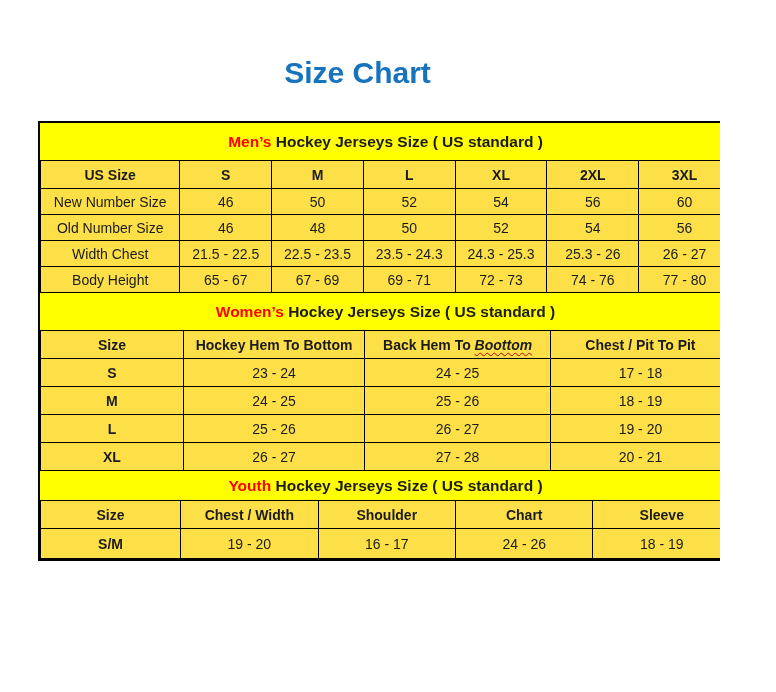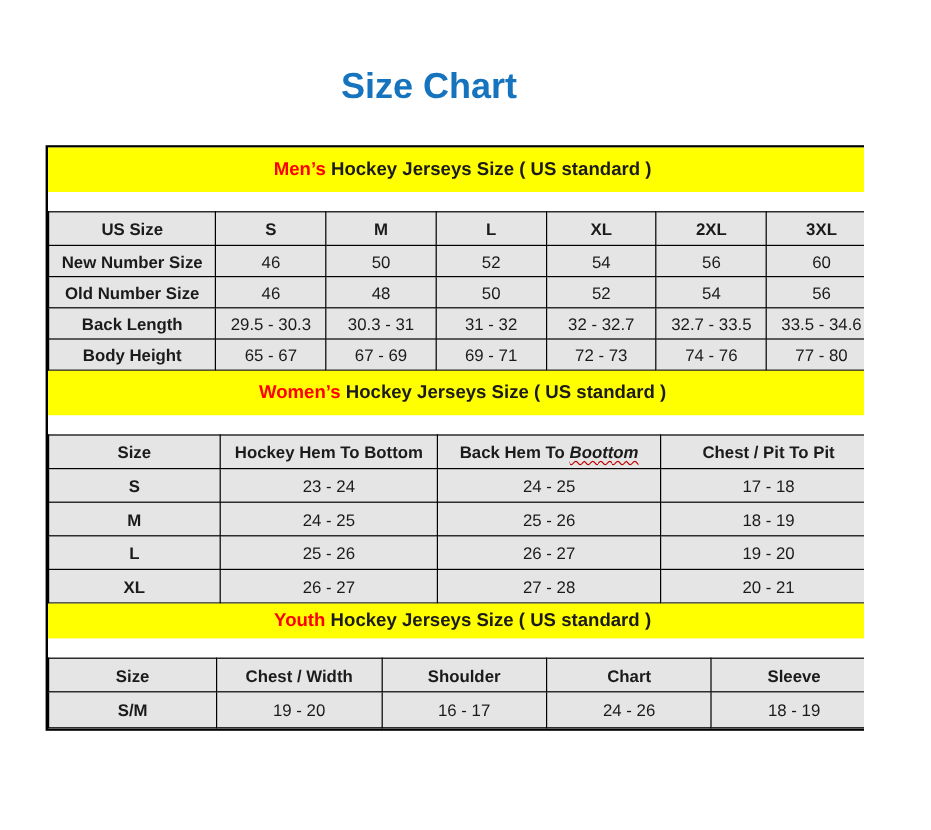--- a/index.html
+++ b/index.html
@@ -43,34 +43,33 @@
     font-weight:700;
     font-size:15.5px;
     white-space:pre-wrap;
   }
   .band.small{height:29px;}
   .band .hl{color:var(--highlight-red);}
   table{
     width:100%;
     border-collapse:collapse;
     table-layout:fixed;
-    background:#e5e5e5;
-    margin-top:16px;
+    background:#fde047;
   }
   th,td{
     border:1.5px solid var(--border-black);
     text-align:center;
     vertical-align:middle;
     font-size:14px;
     padding:0 2px;
   }
   th{height:28px;font-weight:700;}
   tbody td{font-weight:400;}
   tbody td:first-child{font-weight:700;}
-  .t-mens tbody td:first-child{font-weight:700;}
+  .t-mens tbody td:first-child{font-weight:400;}
   .t-mens tbody td{height:26px;}
   .t-womens tbody td{height:28px;}
   .t-youth tbody td{height:30px;}
   .t-mens .c0{width:20.2%;} .t-mens .cn{width:13.3%;}
   .t-womens .c0{width:20.7%;} .t-womens .c1{width:26.3%;}
   .t-womens .c2{width:26.9%;} .t-womens .c3{width:26.1%;}
   .t-youth .c0{width:20.3%;} .t-youth .cn{width:19.925%;}
   .wavy{
     text-decoration:underline;
     text-decoration-style:wavy;
@@ -128,27 +127,27 @@
             <tr>
               <td>Old Number Size</td>
               <td>46</td>
               <td>48</td>
               <td>50</td>
               <td>52</td>
               <td>54</td>
               <td>56</td>
             </tr>
             <tr>
-              <td>Back Length</td>
-              <td>29.5 - 30.3</td>
-              <td>30.3 - 31</td>
-              <td>31 - 32</td>
-              <td>32 - 32.7</td>
-              <td>32.7 - 33.5</td>
-              <td>33.5 - 34.6</td>
+              <td>Width Chest</td>
+              <td>21.5 - 22.5</td>
+              <td>22.5 - 23.5</td>
+              <td>23.5 - 24.3</td>
+              <td>24.3 - 25.3</td>
+              <td>25.3 - 26</td>
+              <td>26 - 27</td>
             </tr>
             <tr>
               <td>Body Height</td>
               <td>65 - 67</td>
               <td>67 - 69</td>
               <td>69 - 71</td>
               <td>72 - 73</td>
               <td>74 - 76</td>
               <td>77 - 80</td>
             </tr>

